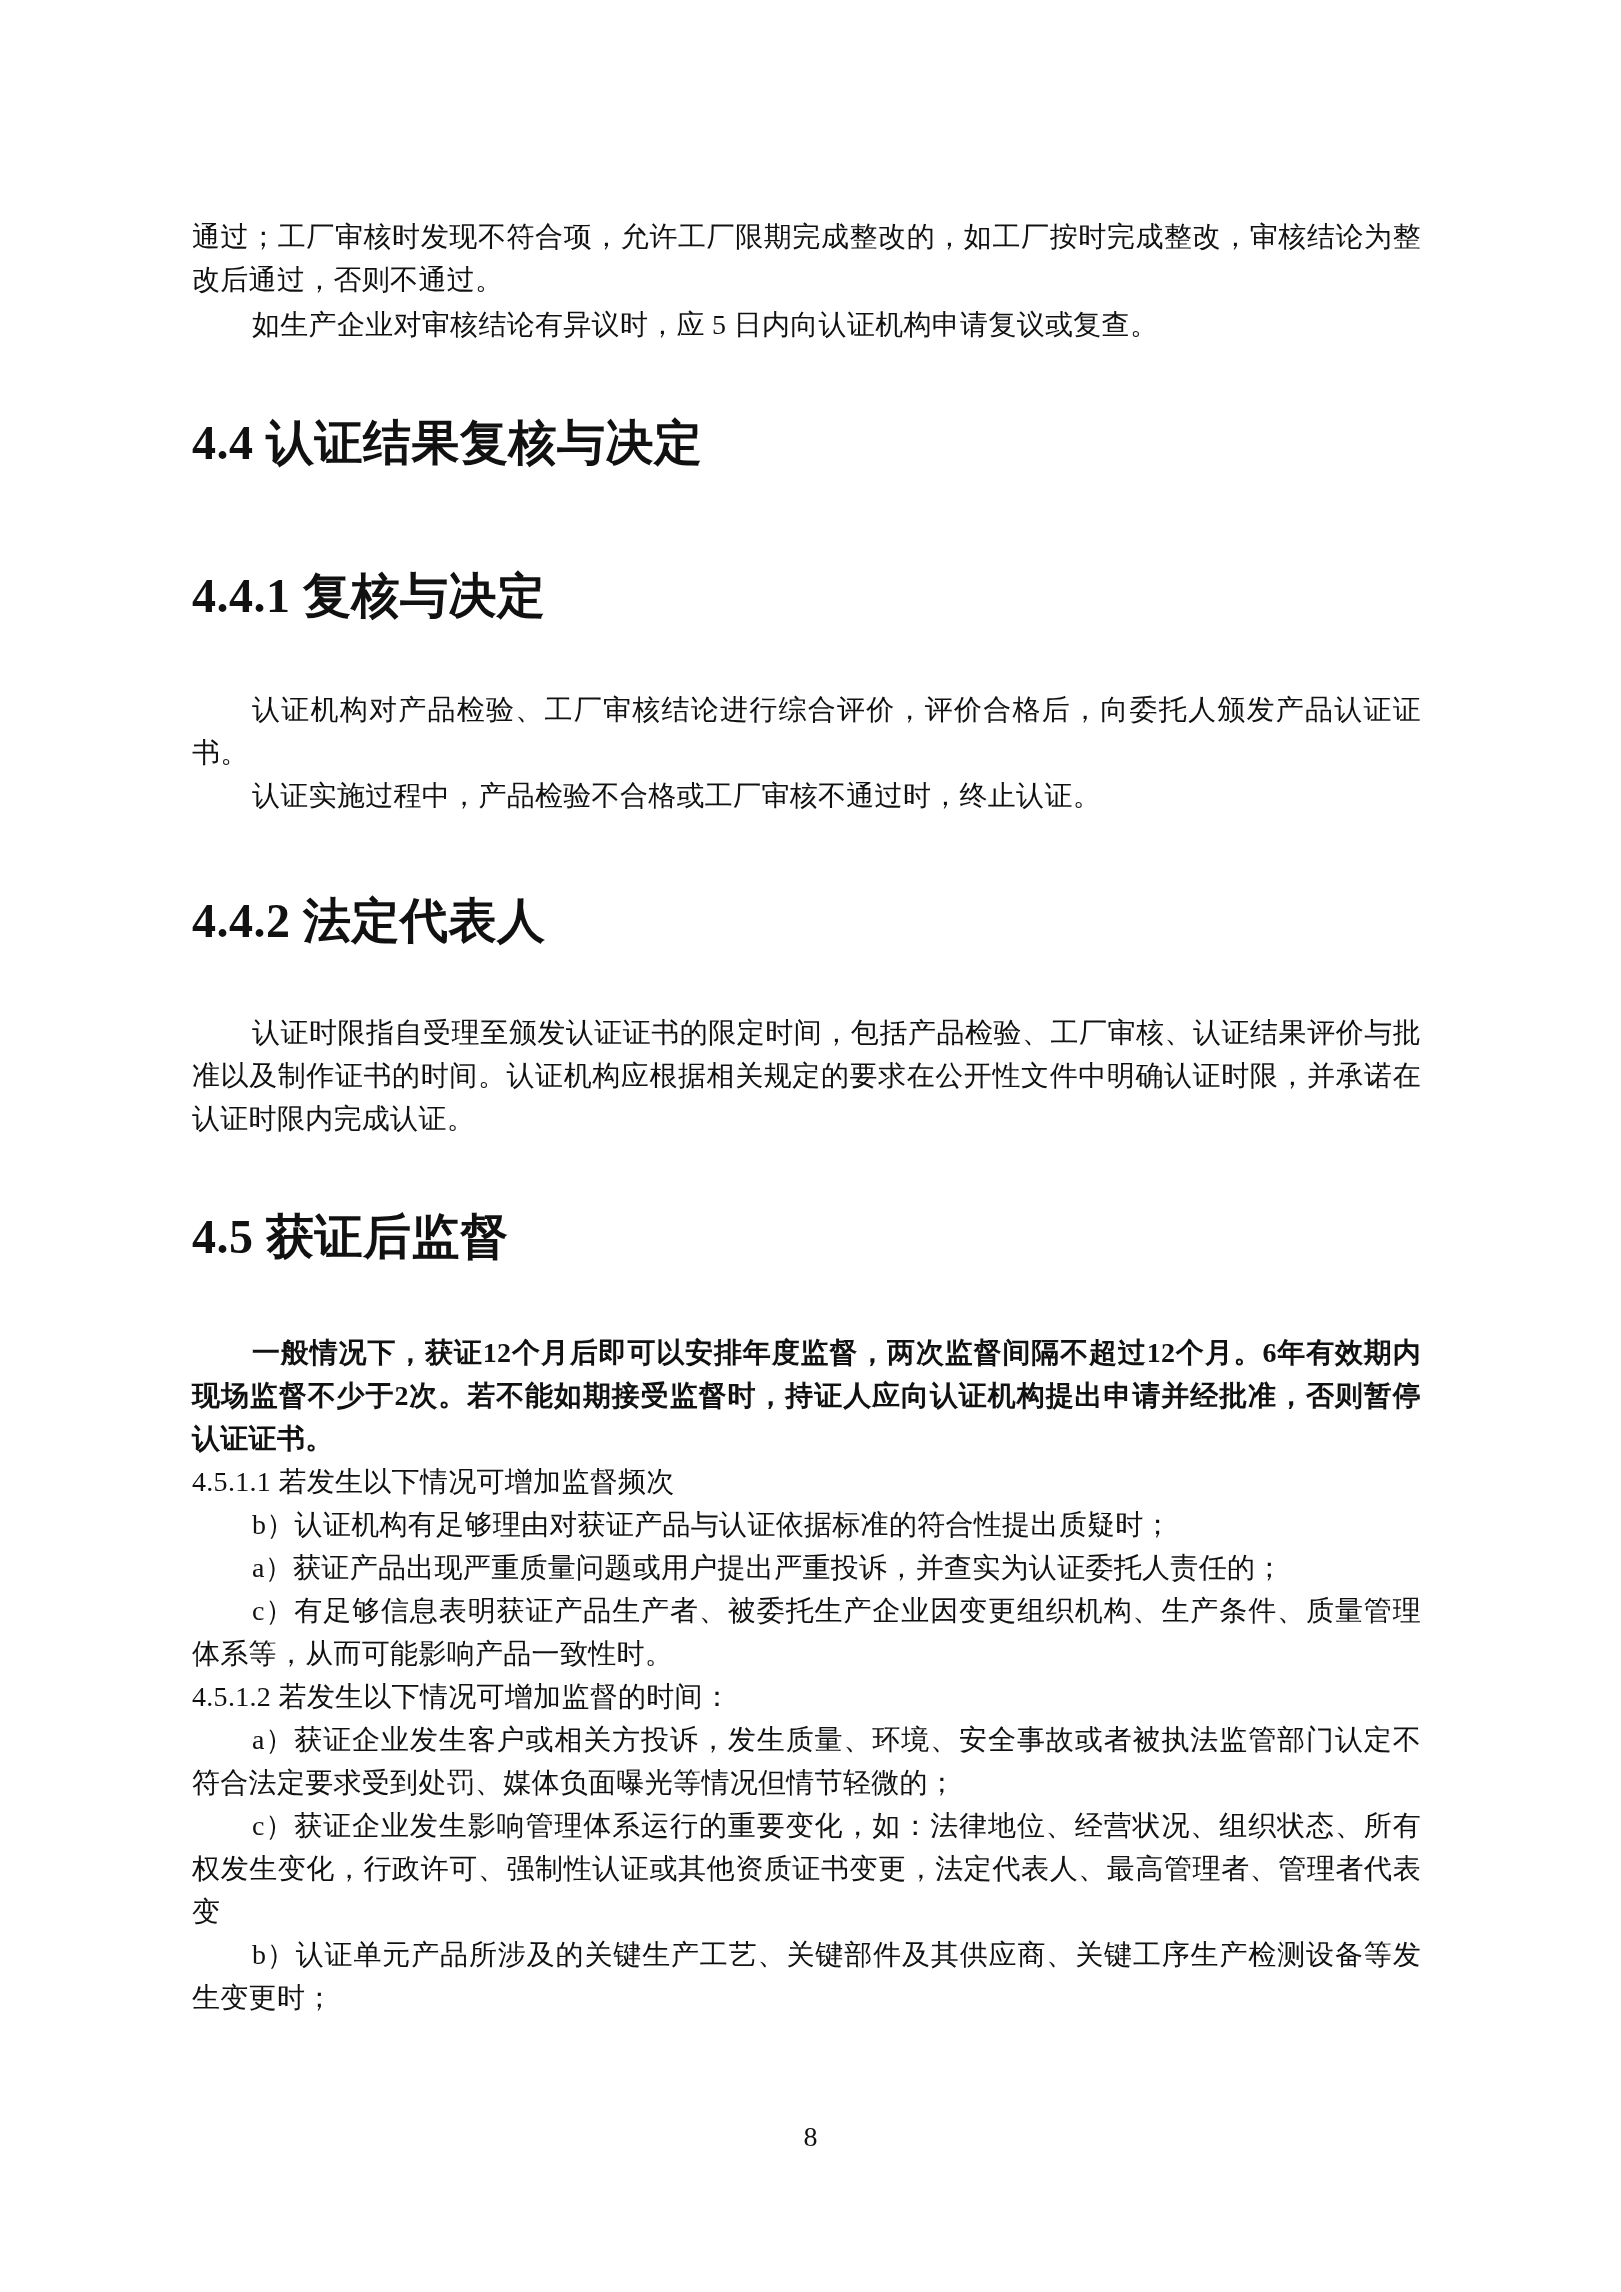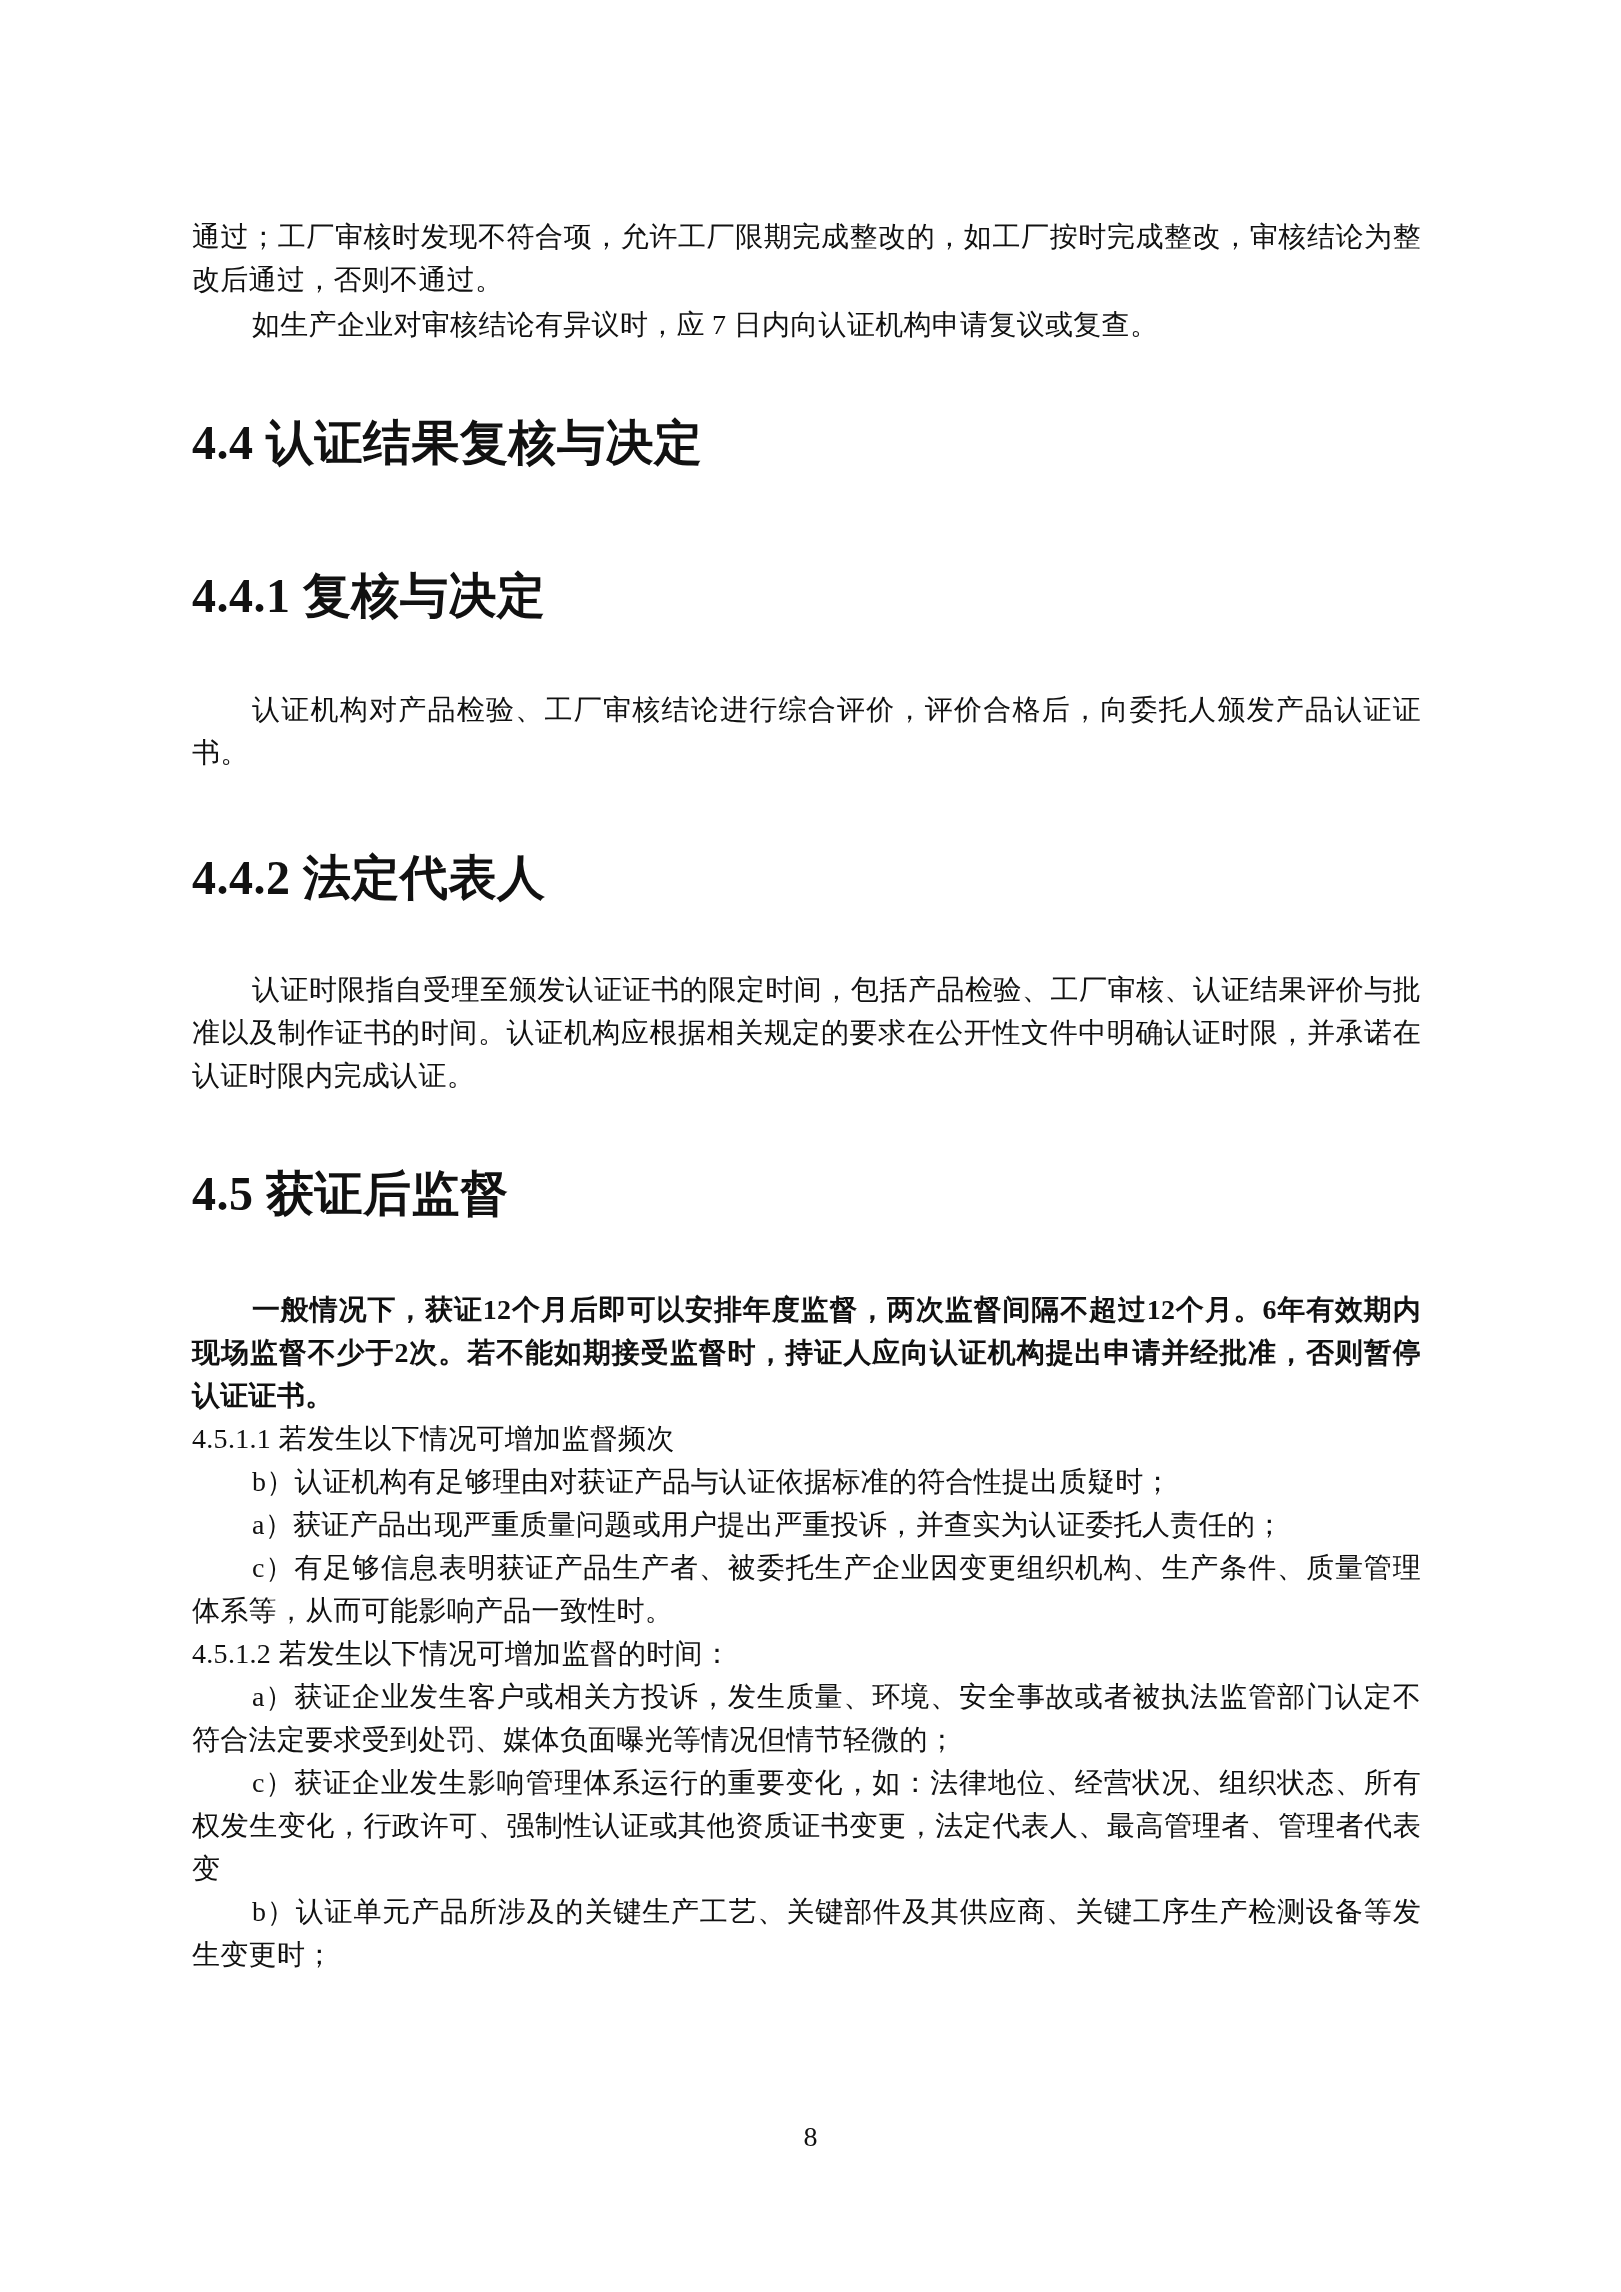--- a/index.html
+++ b/index.html
@@ -62,28 +62,29 @@
   }
 </style>
 </head>
 <body>
 
 <div class="page">
   <div class="doc">
 
     <p class="mt-first">通过；工厂审核时发现不符合项，允许工厂限期完成整改的，如工厂按时完成整改，审核结论为整改后通过，否则不通过。</p>
 
-    <p class="indent mt-tiny">如生产企业对审核结论有异议时，应 7 日内向认证机构申请复议或复查。</p>
+    <p class="indent mt-tiny">如生产企业对审核结论有异议时，应 5 日内向认证机构申请复议或复查。</p>
 
     <h2 class="mt-h2-44">4.4 认证结果复核与决定</h2>
 
     <h3 class="mt-h3-441">4.4.1 复核与决定</h3>
 
     <p class="indent mt-p-441">认证机构对产品检验、工厂审核结论进行综合评价，评价合格后，向委托人颁发产品认证证书。</p>
 
+    <p class="indent">认证实施过程中，产品检验不合格或工厂审核不通过时，终止认证。</p>
 
     <h3 class="mt-h3-442">4.4.2 法定代表人</h3>
 
     <p class="indent mt-p-442">认证时限指自受理至颁发认证证书的限定时间，包括产品检验、工厂审核、认证结果评价与批准以及制作证书的时间。认证机构应根据相关规定的要求在公开性文件中明确认证时限，并承诺在认证时限内完成认证。</p>
 
     <h2 class="mt-h2-45">4.5 获证后监督</h2>
 
 
     <p class="indent mt-p-451">一般情况下，获证12个月后即可以安排年度监督，两次监督间隔不超过12个月。6年有效期内现场监督不少于2次。若不能如期接受监督时，持证人应向认证机构提出申请并经批准，否则暂停认证证书。</p>
 

